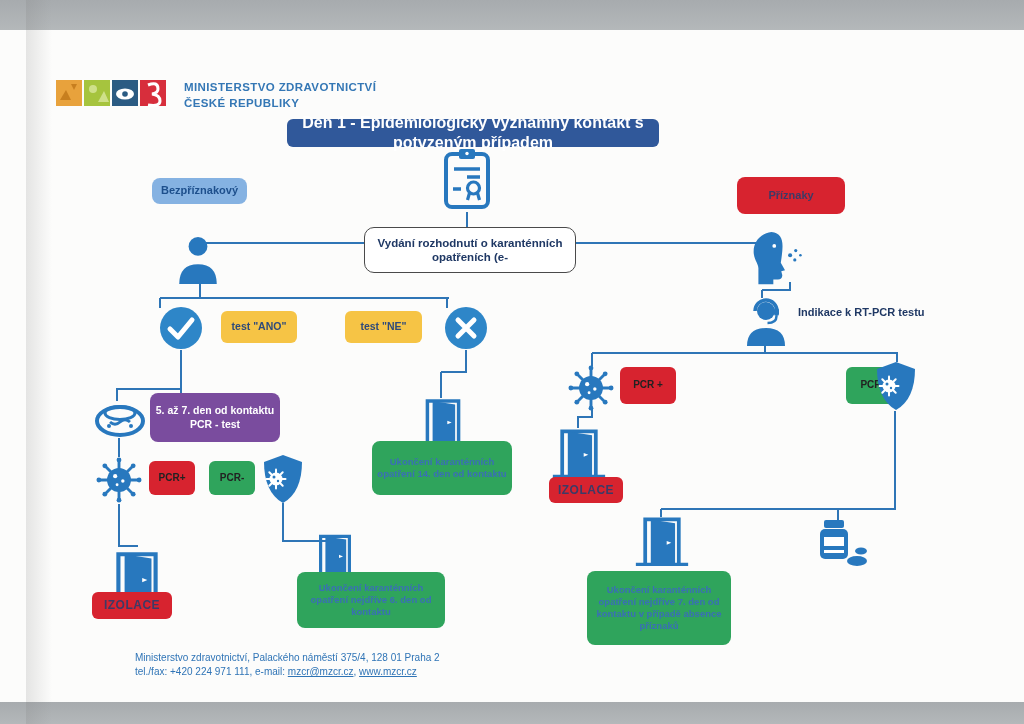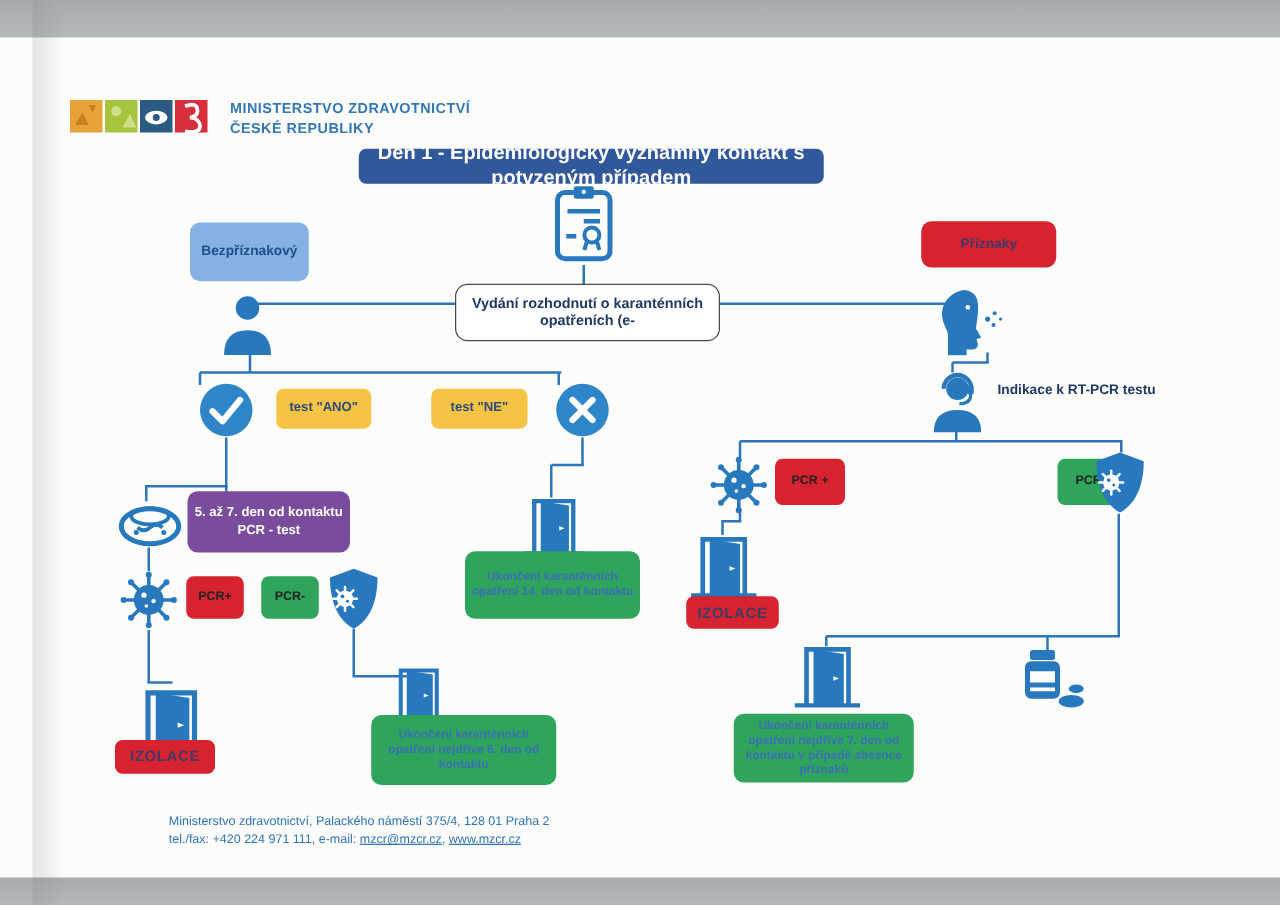--- a/index.html
+++ b/index.html
@@ -191,21 +191,21 @@
       <div class="ln" style="left: 661px; top: 508px; width: 235px; height: 2px;"></div>
       <div class="ln" style="left: 660px; top: 509px; width: 2px; height: 8px;"></div>
       <div class="ln" style="left: 837px; top: 509px; width: 2px; height: 13px;"></div>
     </div>
 
   <div class="box navy r6" style="left:287px;top:119px;width:372px;height:28px;">Den 1 - Epidemiologicky významný kontakt s potvzeným případem</div>
 
   <svg class="icon" style="left:443px;top:148px;width:48px;height:62px;">
       <use href="#i-clipboard"></use>
     </svg>
-  <div class="box lblue r8" style="left:152px;top:178px;width:95px;height:47px;">Bezpříznakový</div>
+  <div class="box lblue r8" style="left:152px;top:178px;width:95px;height:26px;">Bezpříznakový</div>
   <div class="box redbox r8" style="left:737px;top:177px;width:108px;height:37px;">Příznaky</div>
   <div class="box whitebox r10" style="left:364px;top:227px;width:212px;height:46px;">Vydání rozhodnutí o karanténních opatřeních (e-</div>
 
   <svg class="icon" style="left:176px;top:236px;width:44px;height:48px;">
       <use href="#i-person"></use>
     </svg>
   <svg class="icon" style="left:750px;top:230px;width:56px;height:58px;">
       <use href="#i-cough"></use>
     </svg>
 
@@ -266,21 +266,21 @@
     </svg>
 
   <svg class="icon" style="left:548px;top:424px;width:62px;height:56px;">
       <use href="#i-door"></use>
     </svg>
   <div class="box redbox r6 izol" style="left:549px;top:477px;width:74px;height:26px;">IZOLACE</div>
 
   <svg class="icon" style="left:632px;top:512px;width:60px;height:56px;">
       <use href="#i-door"></use>
     </svg>
-  <div class="box green r8" style="left:587px;top:571px;width:144px;height:55px;">Ukončení karanténních opatření nejdříve 7. den od kontaktu v případě absence příznaků</div>
+  <div class="box green r8" style="left:587px;top:571px;width:144px;height:74px;">Ukončení karanténních opatření nejdříve 7. den od kontaktu v případě absence příznaků</div>
 
   <svg class="icon" style="left:810px;top:519px;width:60px;height:48px;">
       <use href="#i-pills"></use>
     </svg>
 
   <div id="footer">
     <div>Ministerstvo zdravotnictví, Palackého náměstí 375/4, 128 01  Praha 2</div>
     <div>
       <span>tel./fax: +420 224 971 111, e-mail: </span><a href="#">mzcr@mzcr.cz</a><span>, </span><a href="#">www.mzcr.cz</a>
     </div>

